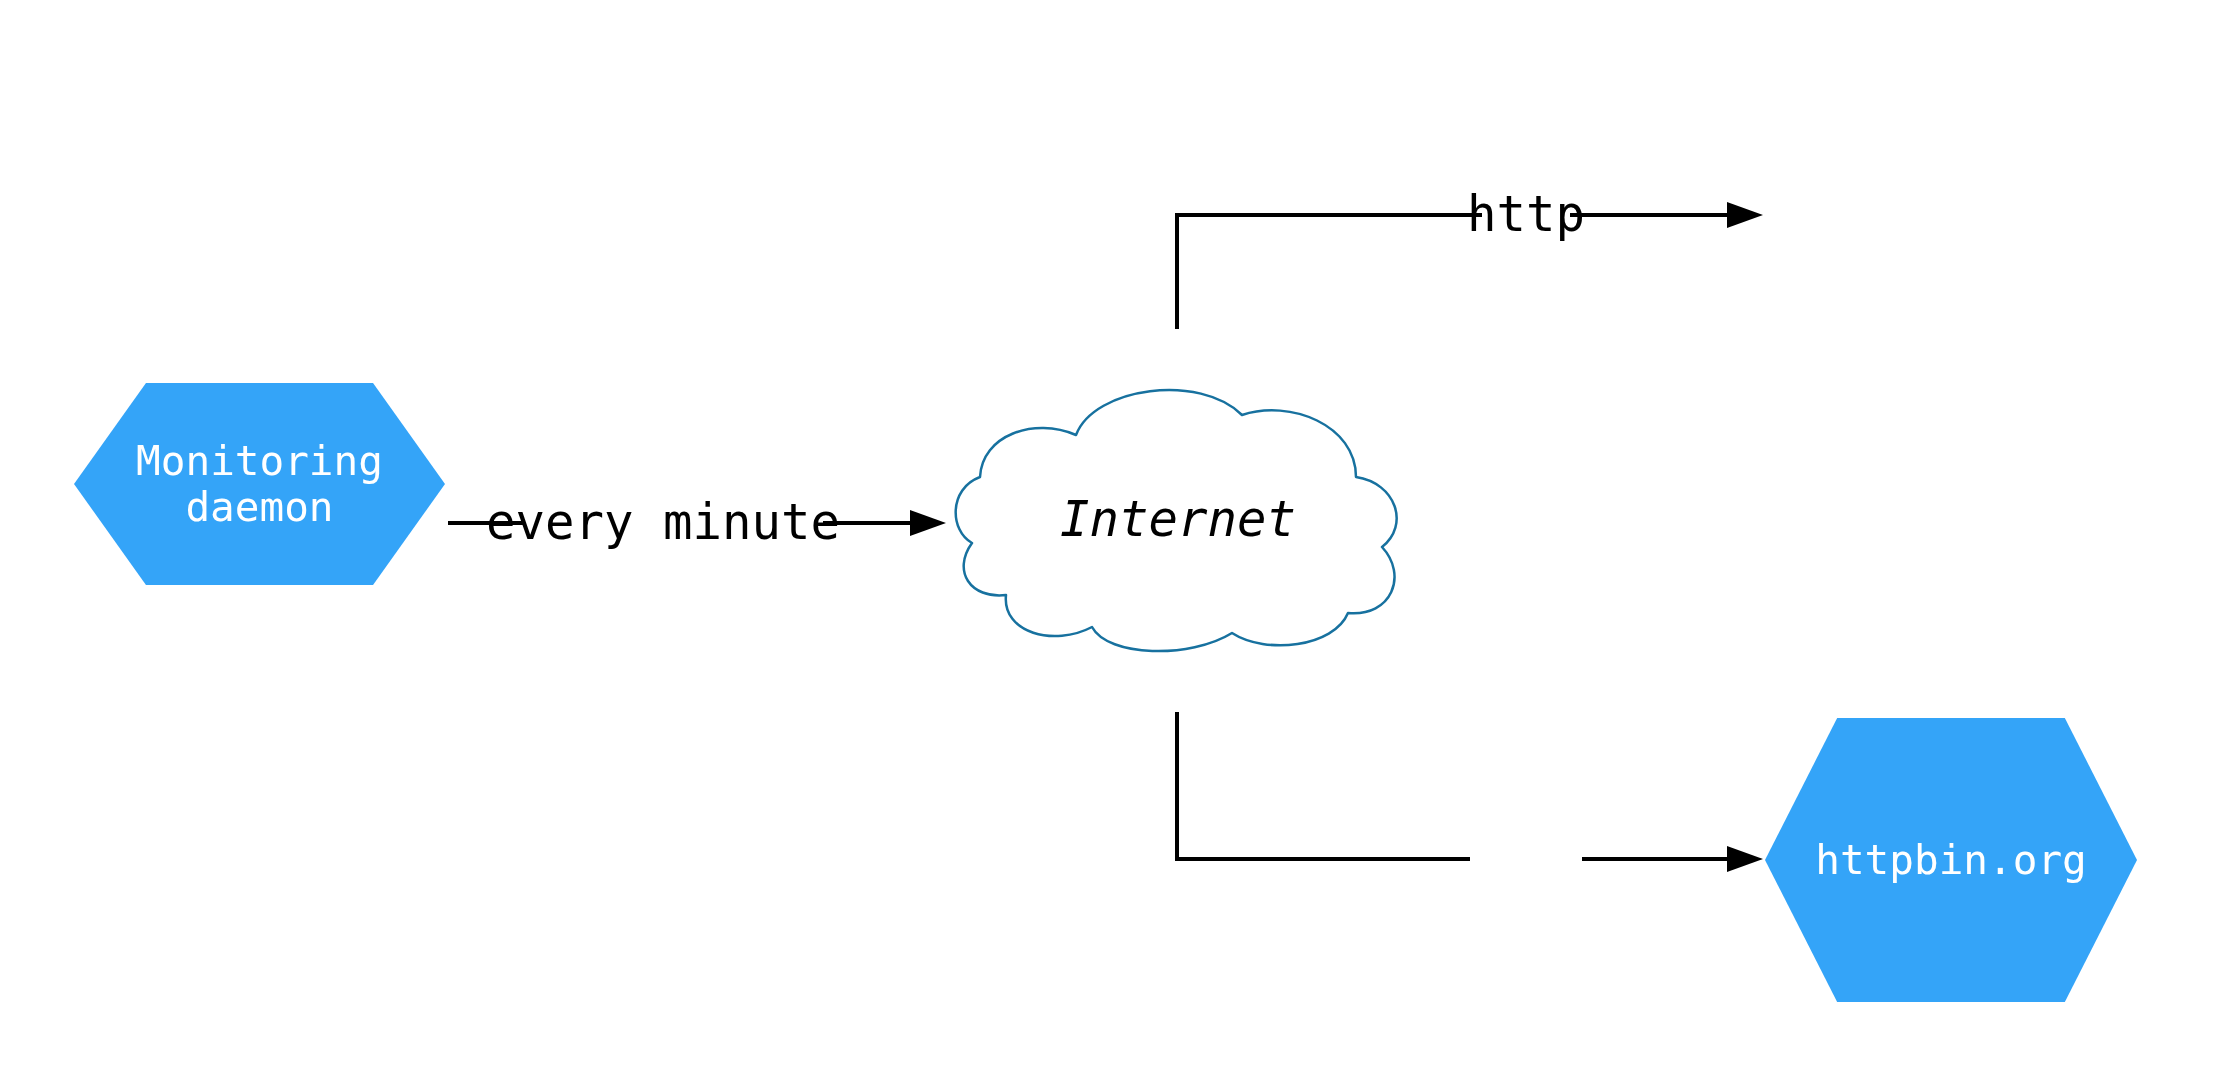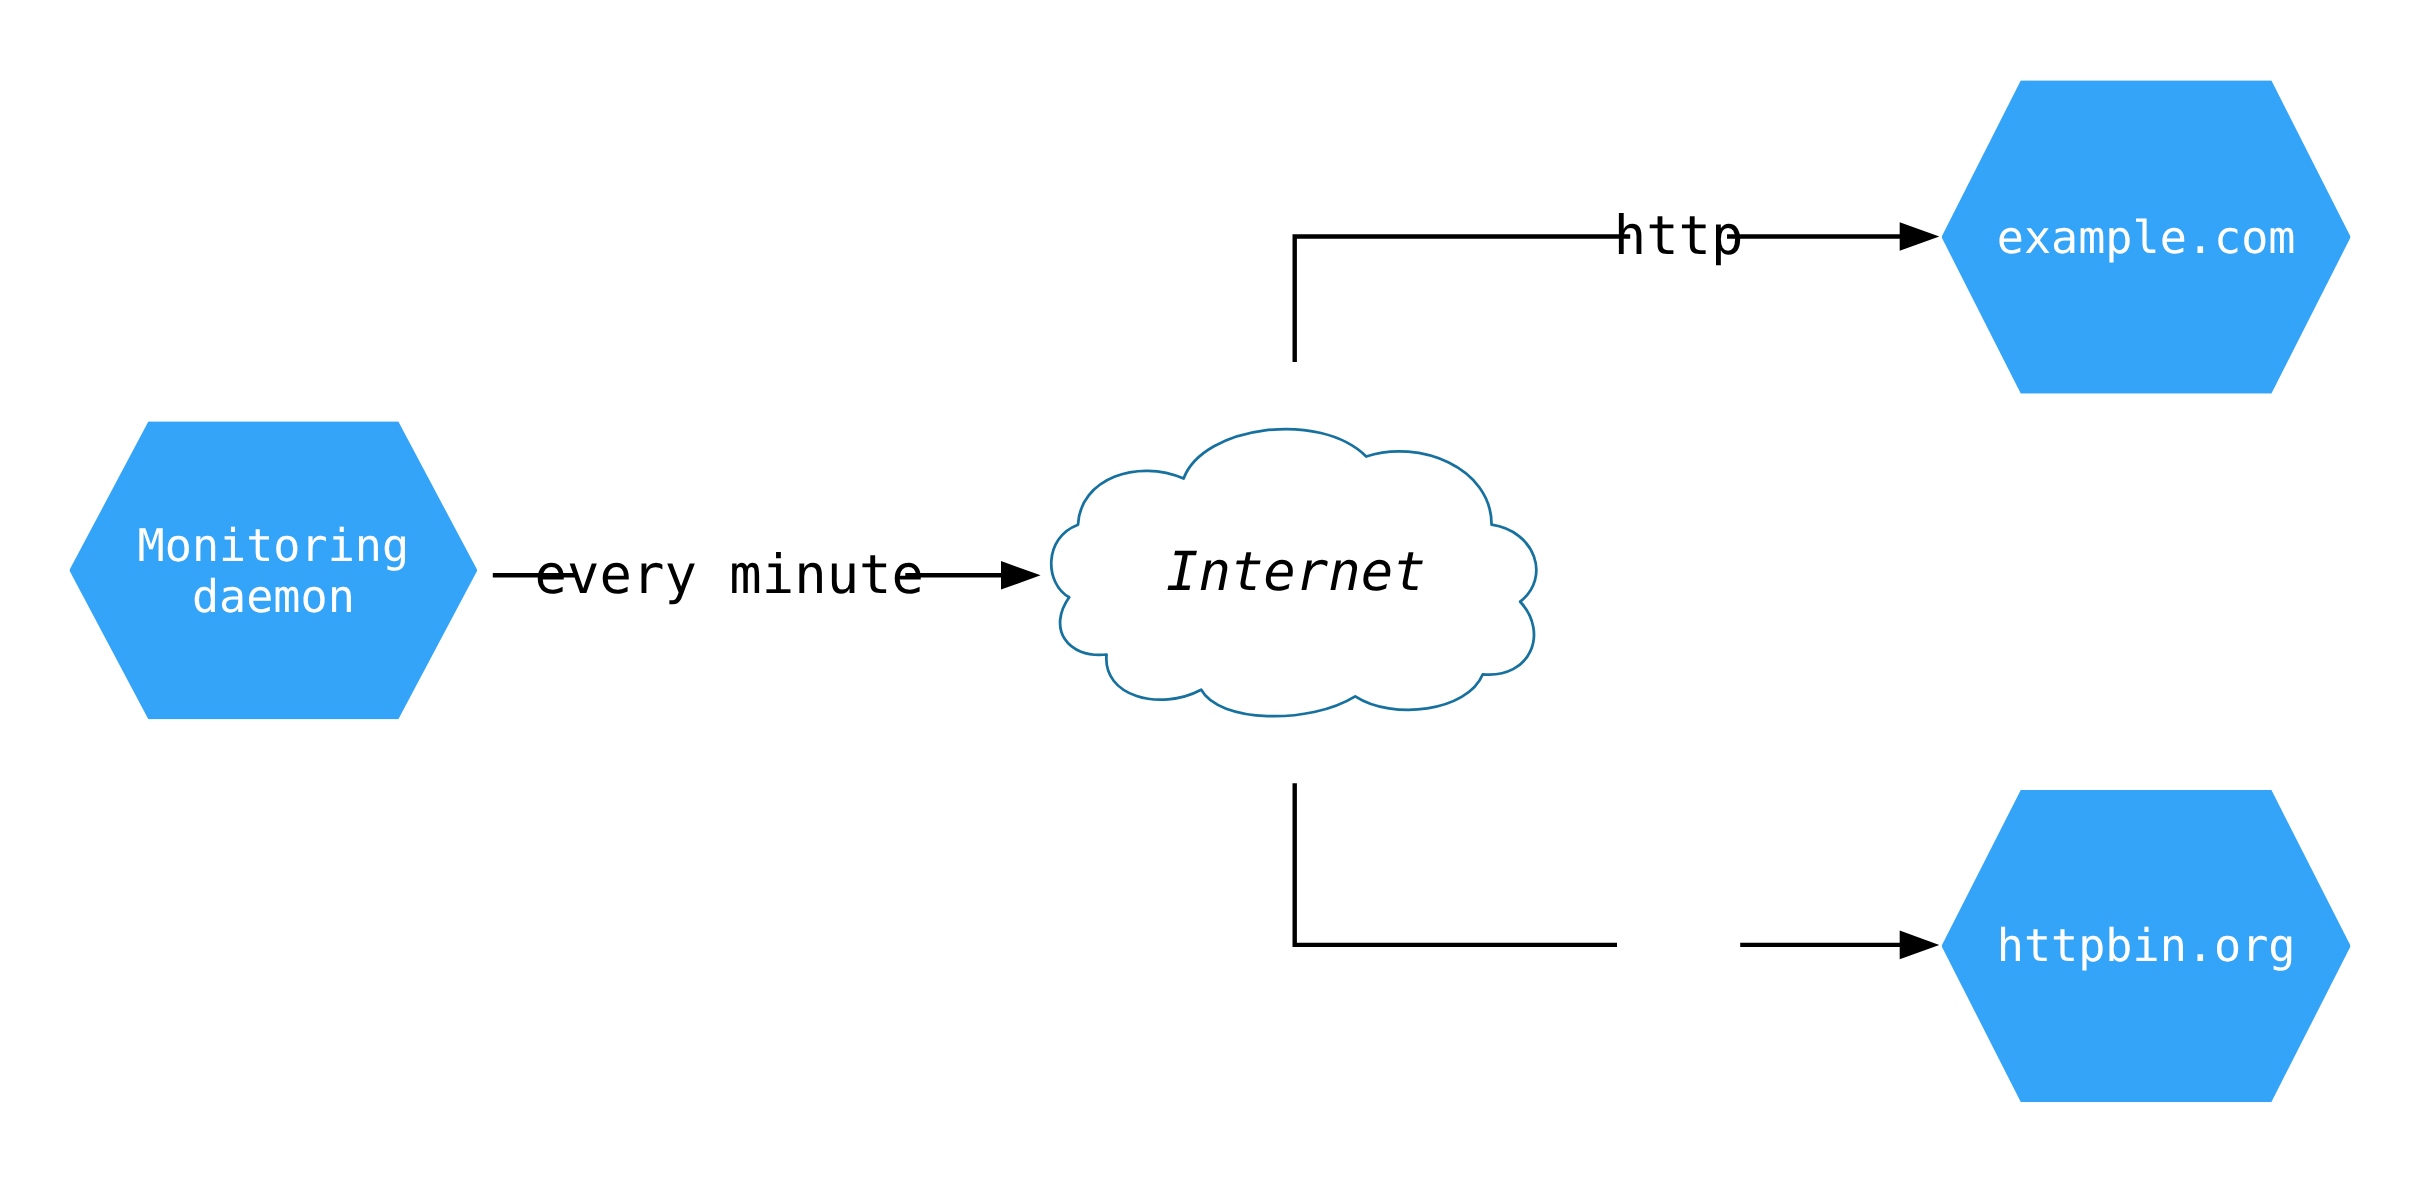--- a/index.html
+++ b/index.html
@@ -35,21 +35,21 @@
     display: flex;
     flex-direction: column;
     align-items: center;
     justify-content: center;
     color: var(--node-text);
     font-size: 41px;
     line-height: 46px;
     text-align: center;
     white-space: nowrap;
   }
-  .hex-monitoring { left: 63px;   top: 383px; width: 371px; height: 271px; }
+  .hex-monitoring { left: 74px;   top: 383px; width: 371px; height: 202px; }
   .hex-example    { left: 1765px; top: 73px;  width: 372px; height: 285px; }
   .hex-httpbin    { left: 1765px; top: 718px; width: 372px; height: 284px; }
   .diagram-label {
     position: absolute;
     color: var(--label-color);
     font-size: 49px;
     text-align: center;
     white-space: nowrap;
   }
   .cloud-label       { left: 1028px; top: 494px; width: 300px; height: 52px; line-height: 52px; font-style: italic; }
@@ -101,23 +101,20 @@
                C 110 262, 58 248, 62 210
                C 26 214, 8 186, 28 158 Z"></path>
     </g>
   </svg>
 
   <div class="hex hex-monitoring">
     <span>Monitoring</span>
     <span>daemon</span>
   </div>
 
-  <div class="hex hex-example">
-    <span>example.com</span>
-  </div>
 
   <div class="hex hex-httpbin">
     <span>httpbin.org</span>
   </div>
 
   <div class="diagram-label cloud-label">Internet</div>
 
   <div class="diagram-label label-every-minute">every minute</div>
   <div class="diagram-label label-http">http</div>
 

